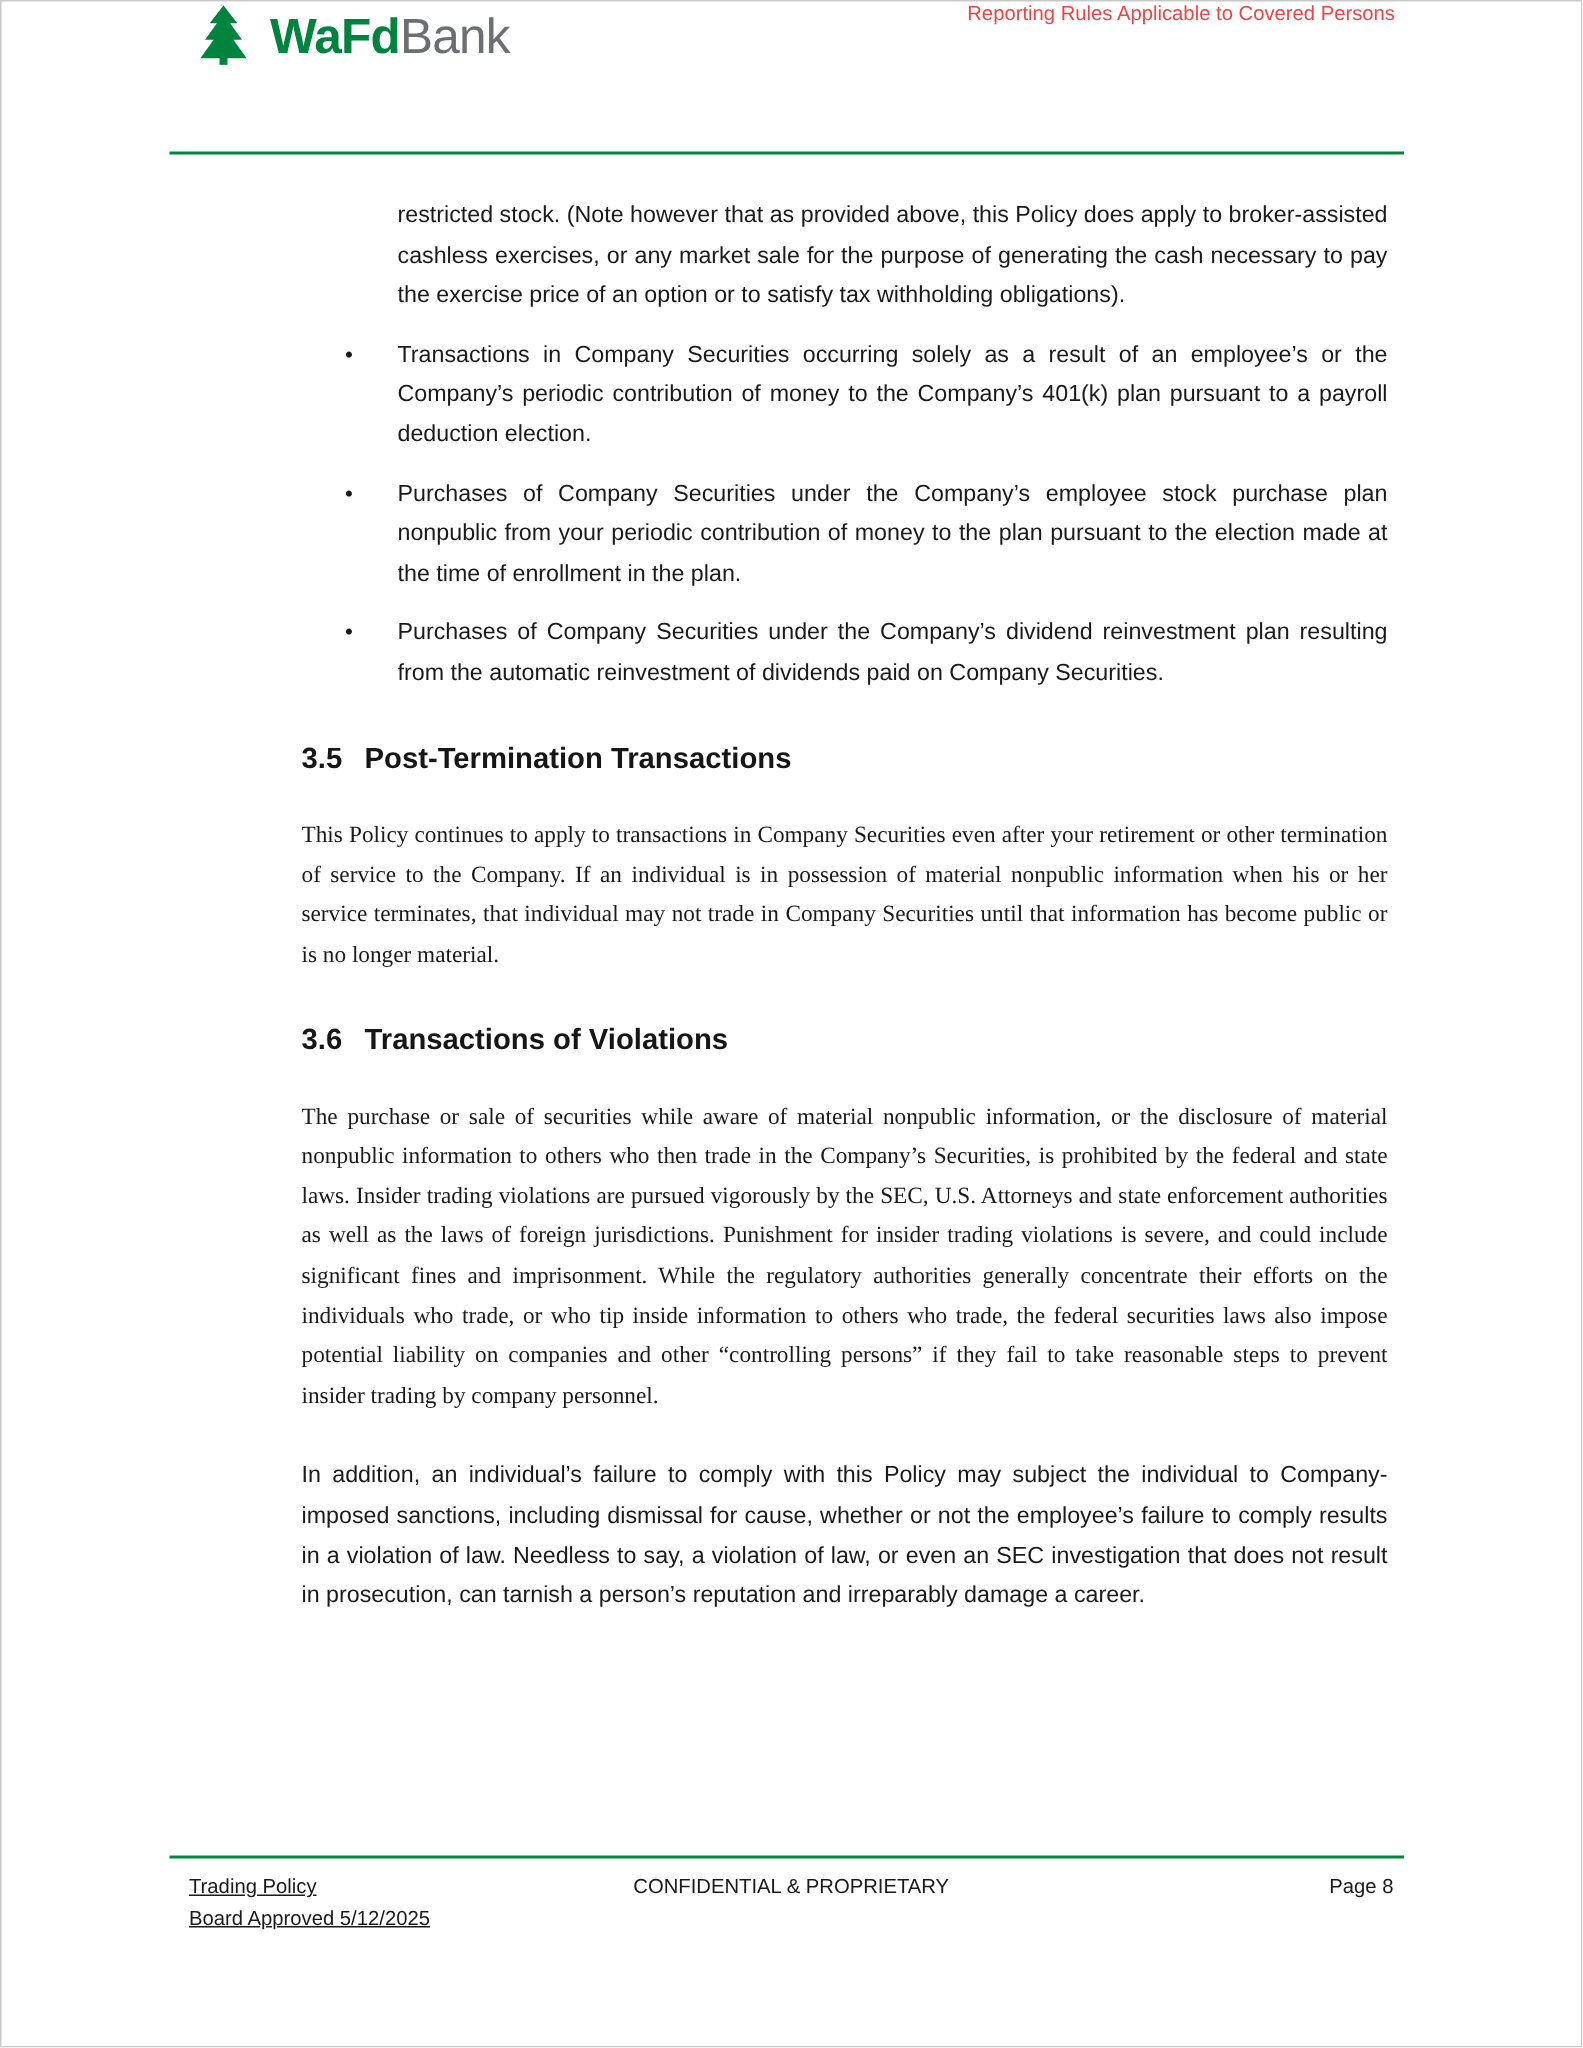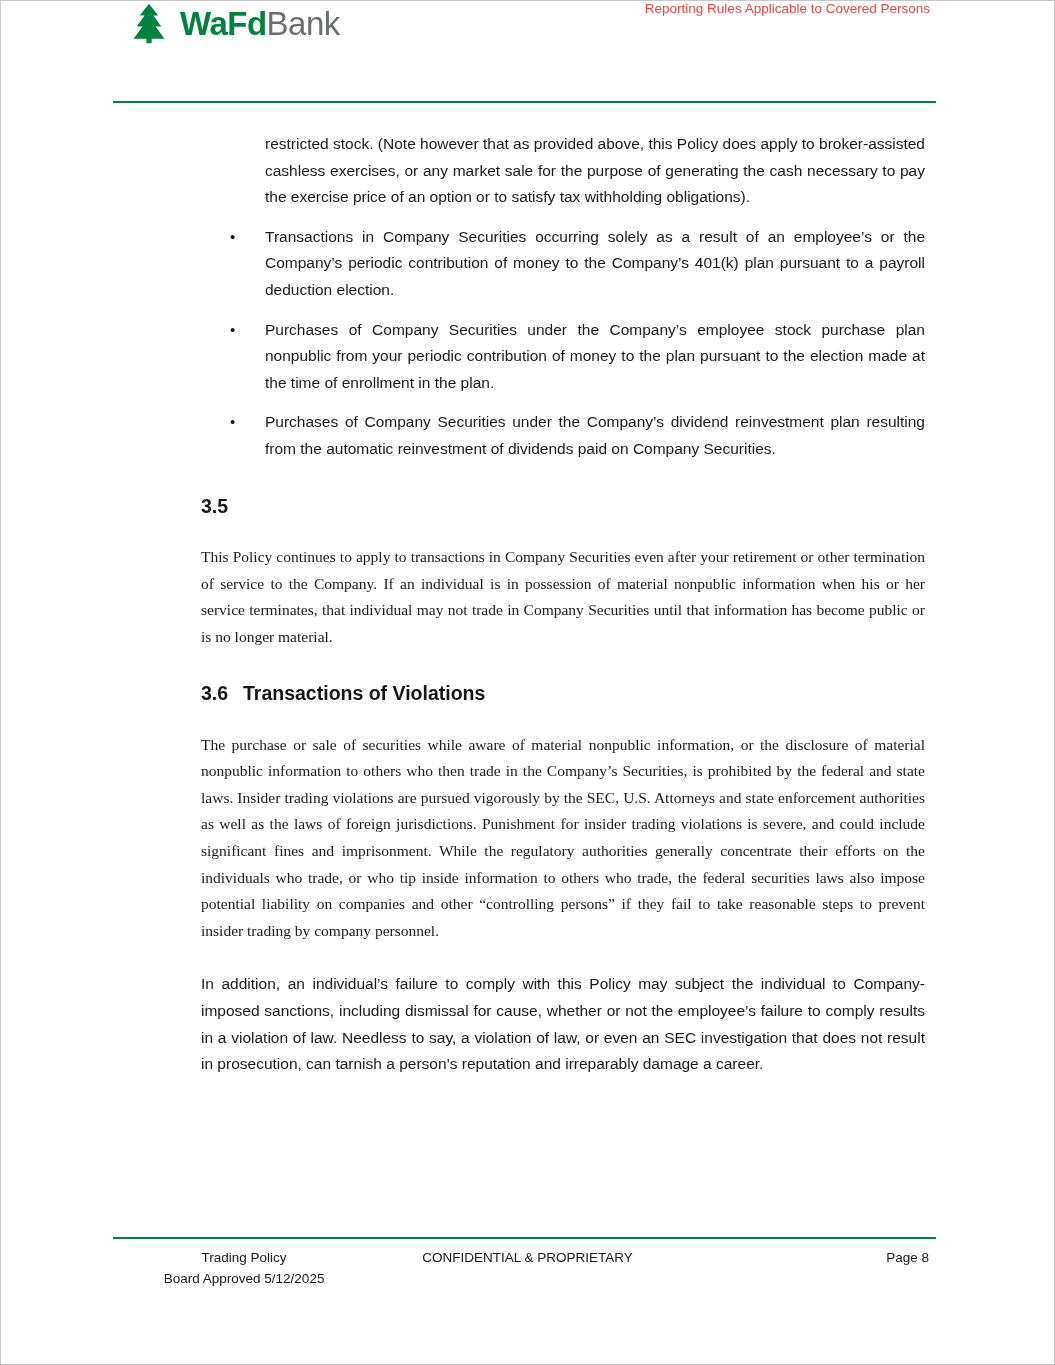--- a/index.html
+++ b/index.html
@@ -90,21 +90,21 @@
     top: 1236px;
     left: 0; right: 0;
   }
   .footer-cols {
     display: flex;
     padding: 8px 125px 0 125px;
     font-size: 13.5px;
     line-height: 21px;
     color: #1a1a1a;
   }
-  .footer-left  { flex: 1; text-align: center; }
+  .footer-left  { flex: 1; text-align: left; text-decoration: underline; }
   .footer-center{ flex: 1.4; text-align: center; }
   .footer-right { flex: 1; text-align: right; }
 </style>
 </head>
 <body>
 
 <div class="page">
 
   <div class="header">
     <div class="header-inner">
@@ -136,20 +136,21 @@
         <span class="bullet-text">Purchases of Company Securities under the Company’s employee stock purchase plan nonpublic from your periodic contribution of money to the plan pursuant to the election made at the time of enrollment in the plan.</span>
       </div>
       <div class="bullet-item">
         <span class="bullet-marker">•</span>
         <span class="bullet-text">Purchases of Company Securities under the Company’s dividend reinvestment plan resulting from the automatic reinvestment of dividends paid on Company Securities.</span>
       </div>
     </div>
 
     <h2 class="section-heading">
       <span class="sec-num">3.5</span>
+      <span class="sec-title">Post-Termination Transactions</span>
     </h2>
     <p class="para">This Policy continues to apply to transactions in Company Securities even after your retirement or other termination of service to the Company. If an individual is in possession of material nonpublic information when his or her service terminates, that individual may not trade in Company Securities until that information has become public or is no longer material.</p>
 
     <h2 class="section-heading">
       <span class="sec-num">3.6</span>
       <span class="sec-title">Transactions of Violations</span>
     </h2>
     <p class="para">The purchase or sale of securities while aware of material nonpublic information, or the disclosure of material nonpublic information to others who then trade in the Company’s Securities, is prohibited by the federal and state laws. Insider trading violations are pursued vigorously by the SEC, U.S. Attorneys and state enforcement authorities as well as the laws of foreign jurisdictions. Punishment for insider trading violations is severe, and could include significant fines and imprisonment. While the regulatory authorities generally concentrate their efforts on the individuals who trade, or who tip inside information to others who trade, the federal securities laws also impose potential liability on companies and other “controlling persons” if they fail to take reasonable steps to prevent insider trading by company personnel.</p>
     <p class="para spaced">In addition, an individual’s failure to comply with this Policy may subject the individual to Company-imposed sanctions, including dismissal for cause, whether or not the employee’s failure to comply results in a violation of law. Needless to say, a violation of law, or even an SEC investigation that does not result in prosecution, can tarnish a person’s reputation and irreparably damage a career.</p>
 

